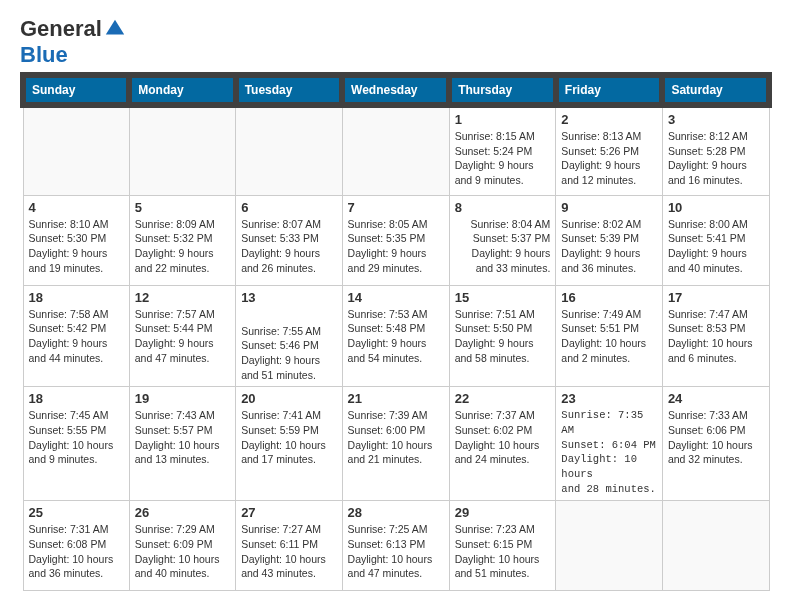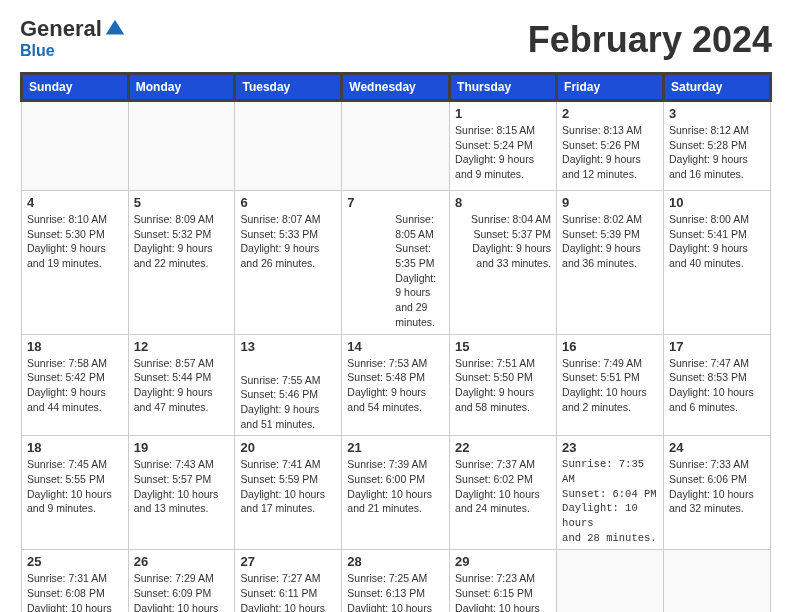--- a/index.html
+++ b/index.html
@@ -5,40 +5,40 @@
     * { box-sizing: border-box; margin: 0; padding: 0; }
     body {
       font-family: Arial, sans-serif;
       background: #fff;
       width: 792px;
       min-height: 612px;
       padding: 16px 20px;
     }
     .header-area {
       display: flex;
-      align-items: flex-end;
+      align-items: center;
       justify-content: space-between;
-      margin-bottom: 12px;
+      margin-bottom: 4px;
     }
     .logo {
       display: flex;
       flex-direction: column;
       align-items: flex-start;
     }
     .logo-text {
       display: flex;
       align-items: center;
     }
     .logo-general {
       font-size: 22px;
       font-weight: bold;
       color: #333;
     }
     .logo-blue {
-      font-size: 16px;
+      font-size: 22px;
       font-weight: bold;
       color: #1a6bb5;
     }
     .logo-icon {
       width: 22px;
       height: 22px;
       margin-left: 2px;
     }
     .title-area {
       text-align: right;
@@ -53,27 +53,27 @@
       font-size: 16px;
       color: #555;
       margin-top: 2px;
     }
     .calendar {
       width: 100%;
       border-collapse: collapse;
       font-size: 11px;
     }
     .calendar th {
-      background-color: #1d4ed8;
+      background-color: #0369a1;
       color: #fff;
       text-align: left;
       padding: 5px 6px;
       font-size: 12px;
       font-weight: bold;
-      border: 3px solid #404040;
+      border: 6px solid #404040;
     }
     .calendar td {
       border: 1px solid #ccc;
       vertical-align: top;
       padding: 4px 5px;
       width: 108px;
       min-height: 75px;
       height: 90px;
     }
     .calendar td.empty {
@@ -99,21 +99,20 @@
   <div class="logo">
     <div class="logo-text">
       <span class="logo-general">General</span>
       <svg class="logo-icon" viewBox="0 0 24 24">
         <polygon points="12,2 22,18 2,18" fill="#1a6bb5"></polygon>
       </svg>
     </div>
     <span class="logo-blue">Blue</span>
   </div>
   <div class="title-area">
-    <div class="month-title">February 2024</div>
   </div>
 </div>
 
 <table class="calendar">
   <thead>
     <tr>
     <th>Sunday</th>
         <th>Monday</th>
         <th>Tuesday</th>
         <th>Wednesday</th>
@@ -167,21 +166,21 @@
         </td>
         <td>
           <span class="day-num">6</span>
           <div class="day-info" style="white-space: pre-line;">Sunrise: 8:07 AM
 Sunset: 5:33 PM
 Daylight: 9 hours
 and 26 minutes.</div>
         </td>
         <td>
           <span class="day-num">7</span>
-          <div class="day-info" style="white-space: pre-line; margin-left: 48px;">Sunrise: 8:05 AM
+          <div class="day-info" style="white-space: pre-line;">Sunrise: 8:05 AM
 Sunset: 5:35 PM
 Daylight: 9 hours
 and 29 minutes.</div>
         </td>
         <td>
           <span class="day-num">8</span>
           <div class="day-info" style="white-space: pre-line; text-align: right;">Sunrise: 8:04 AM
 Sunset: 5:37 PM
 Daylight: 9 hours
 and 33 minutes.</div>
@@ -204,21 +203,21 @@
       <tr>
         <td>
           <span class="day-num">18</span>
           <div class="day-info" style="white-space: pre-line;">Sunrise: 7:58 AM
 Sunset: 5:42 PM
 Daylight: 9 hours
 and 44 minutes.</div>
         </td>
         <td>
           <span class="day-num">12</span>
-          <div class="day-info" style="white-space: pre-line;">Sunrise: 8:57 AM
+          <div class="day-info" style="white-space: pre-line;">Sunrise: 7:57 AM
 Sunset: 5:44 PM
 Daylight: 9 hours
 and 47 minutes.</div>
         </td>
         <td>
           <span class="day-num">13</span>
           <div class="day-info" style="white-space: pre-line; margin-top: 19px;">Sunrise: 7:55 AM
 Sunset: 5:46 PM
 Daylight: 9 hours
 and 51 minutes.</div>

